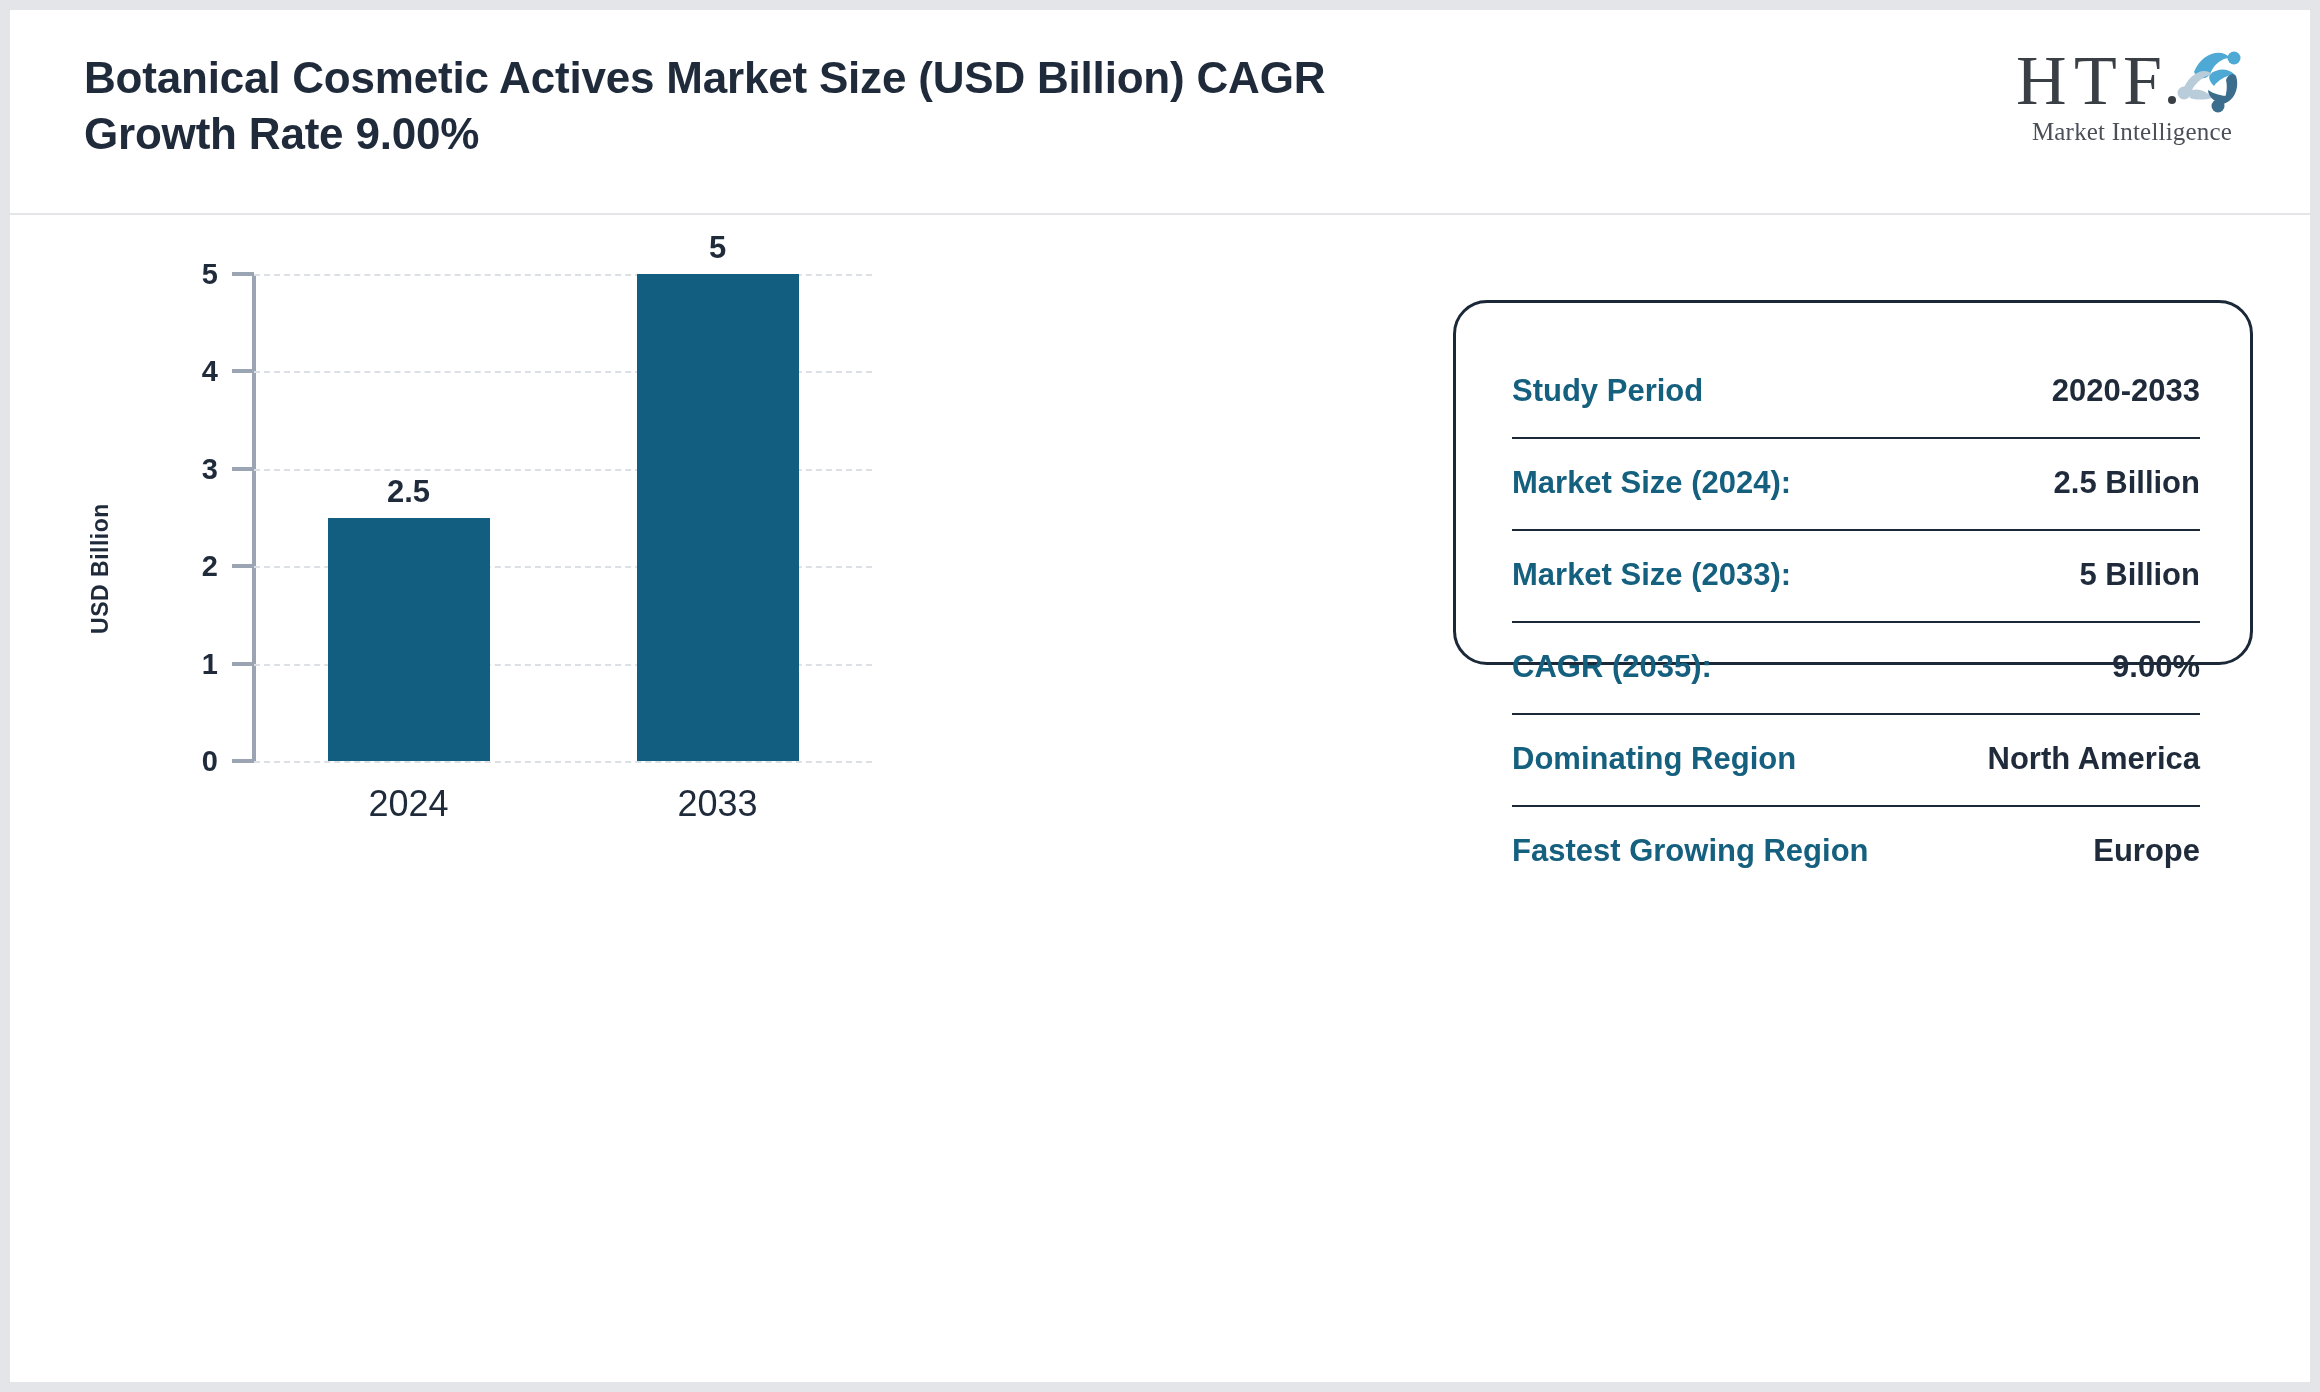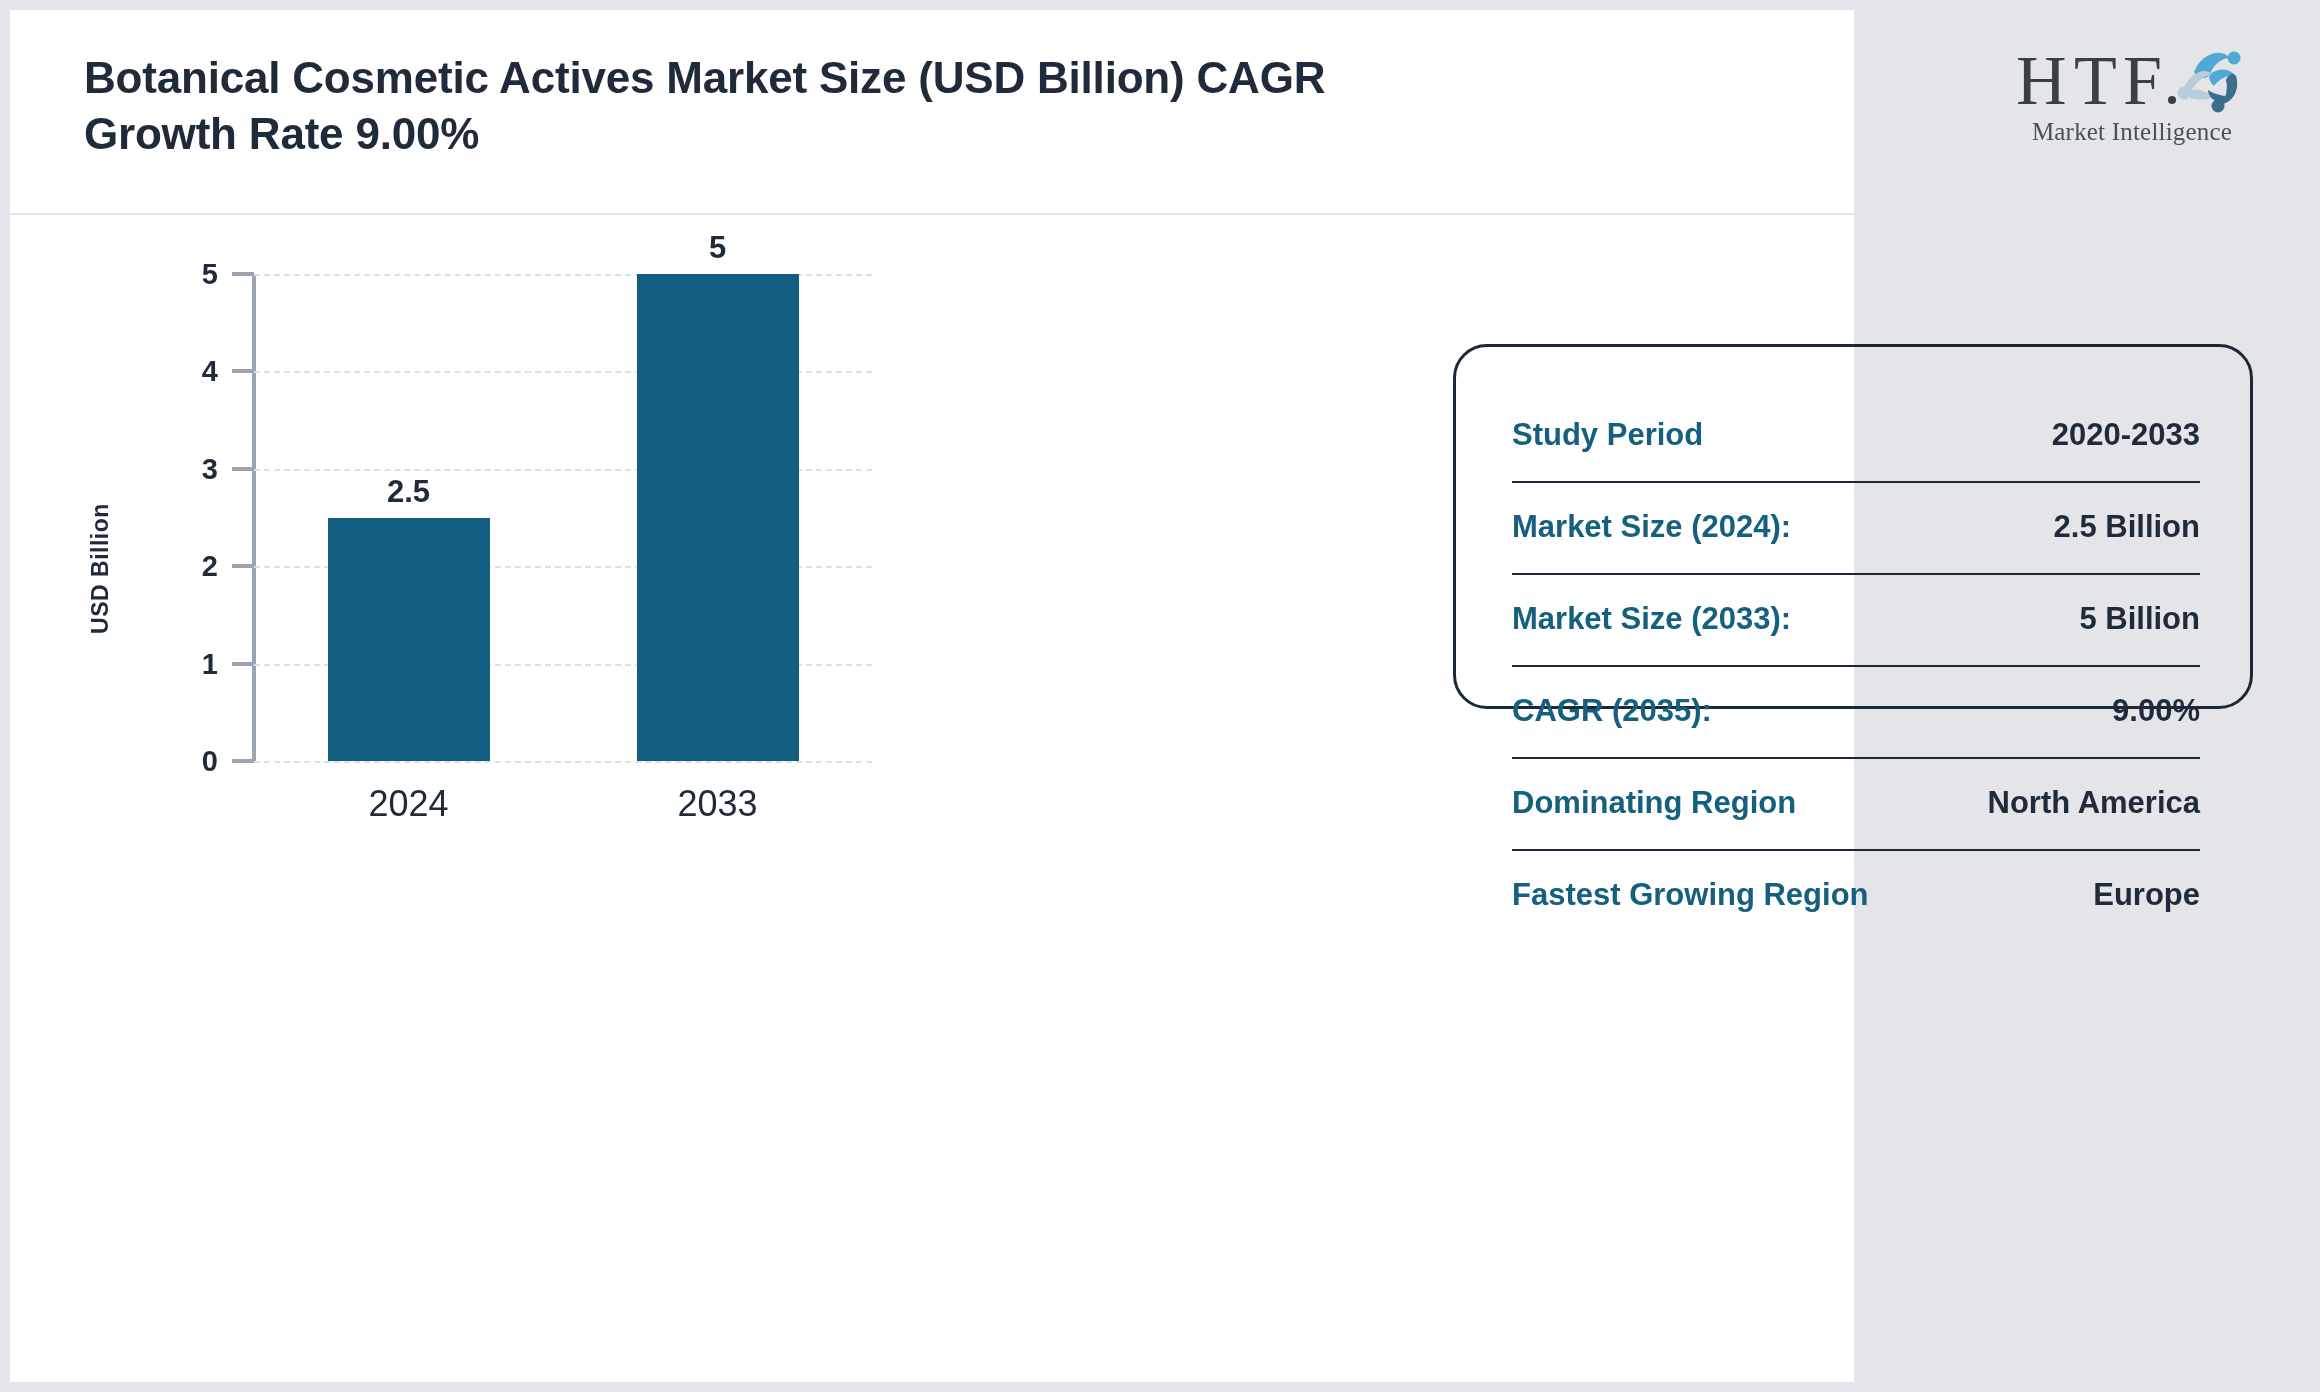--- a/index.html
+++ b/index.html
@@ -13,21 +13,21 @@
     width: 2320px;
     height: 1392px;
     background: #e3e5e8;
     box-sizing: border-box;
     overflow: hidden;
   }
   #canvas {
     position: absolute;
     left: 10px;
     top: 10px;
-    width: 1844px;
+    width: 2300px;
     height: 1372px;
     background: #ffffff;
     box-sizing: border-box;
   }
 
   
   #header {
     position: absolute;
     left: 0; top: 0;
     width: 2300px;
@@ -153,21 +153,20 @@
   #info-card {
     position: absolute;
     left: 1443px;
     top: 290px;
     width: 800px;
     height: 365px;
     border: 3px solid #1b2838;
     border-radius: 34px;
     box-sizing: border-box;
     padding: 0;
-    margin-top: 44px;
   }
   #info-rows {
     position: absolute;
     left: 56px;
     top: 44px;
     width: 688px;
   }
   .info-row {
     display: flex;
     align-items: baseline;

